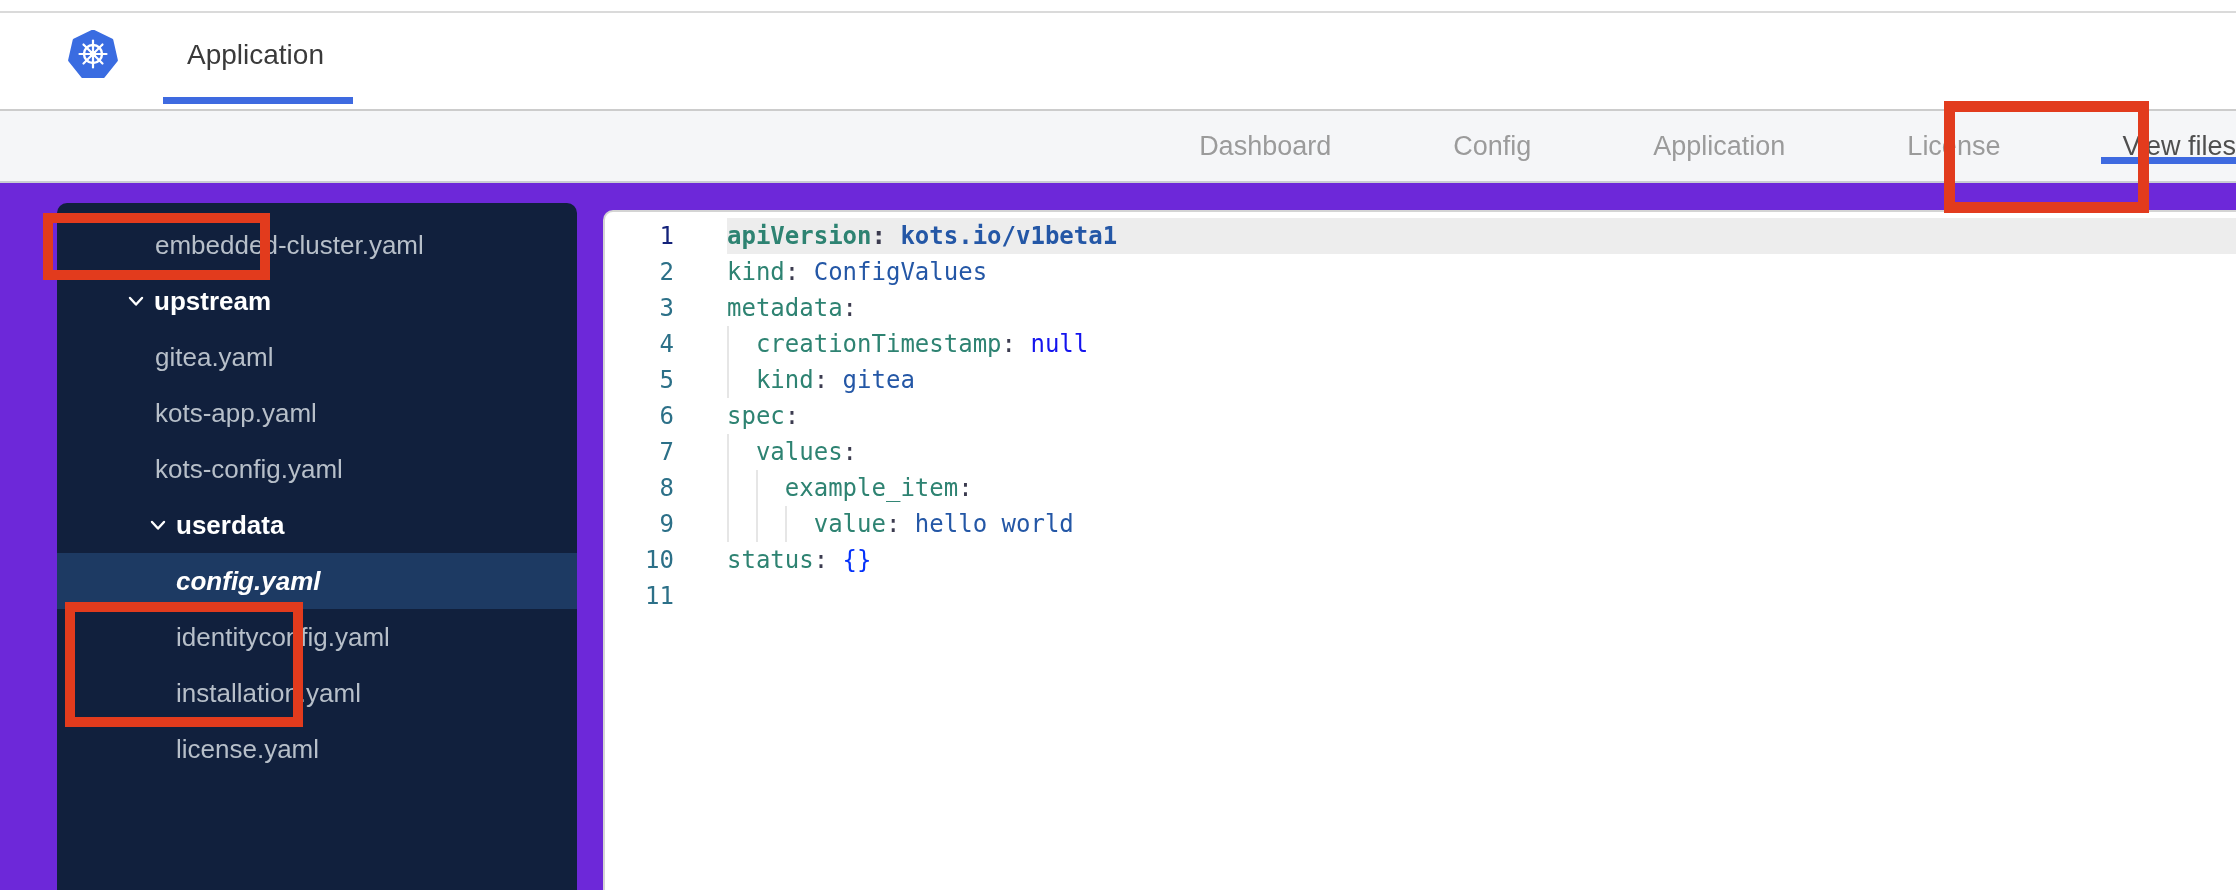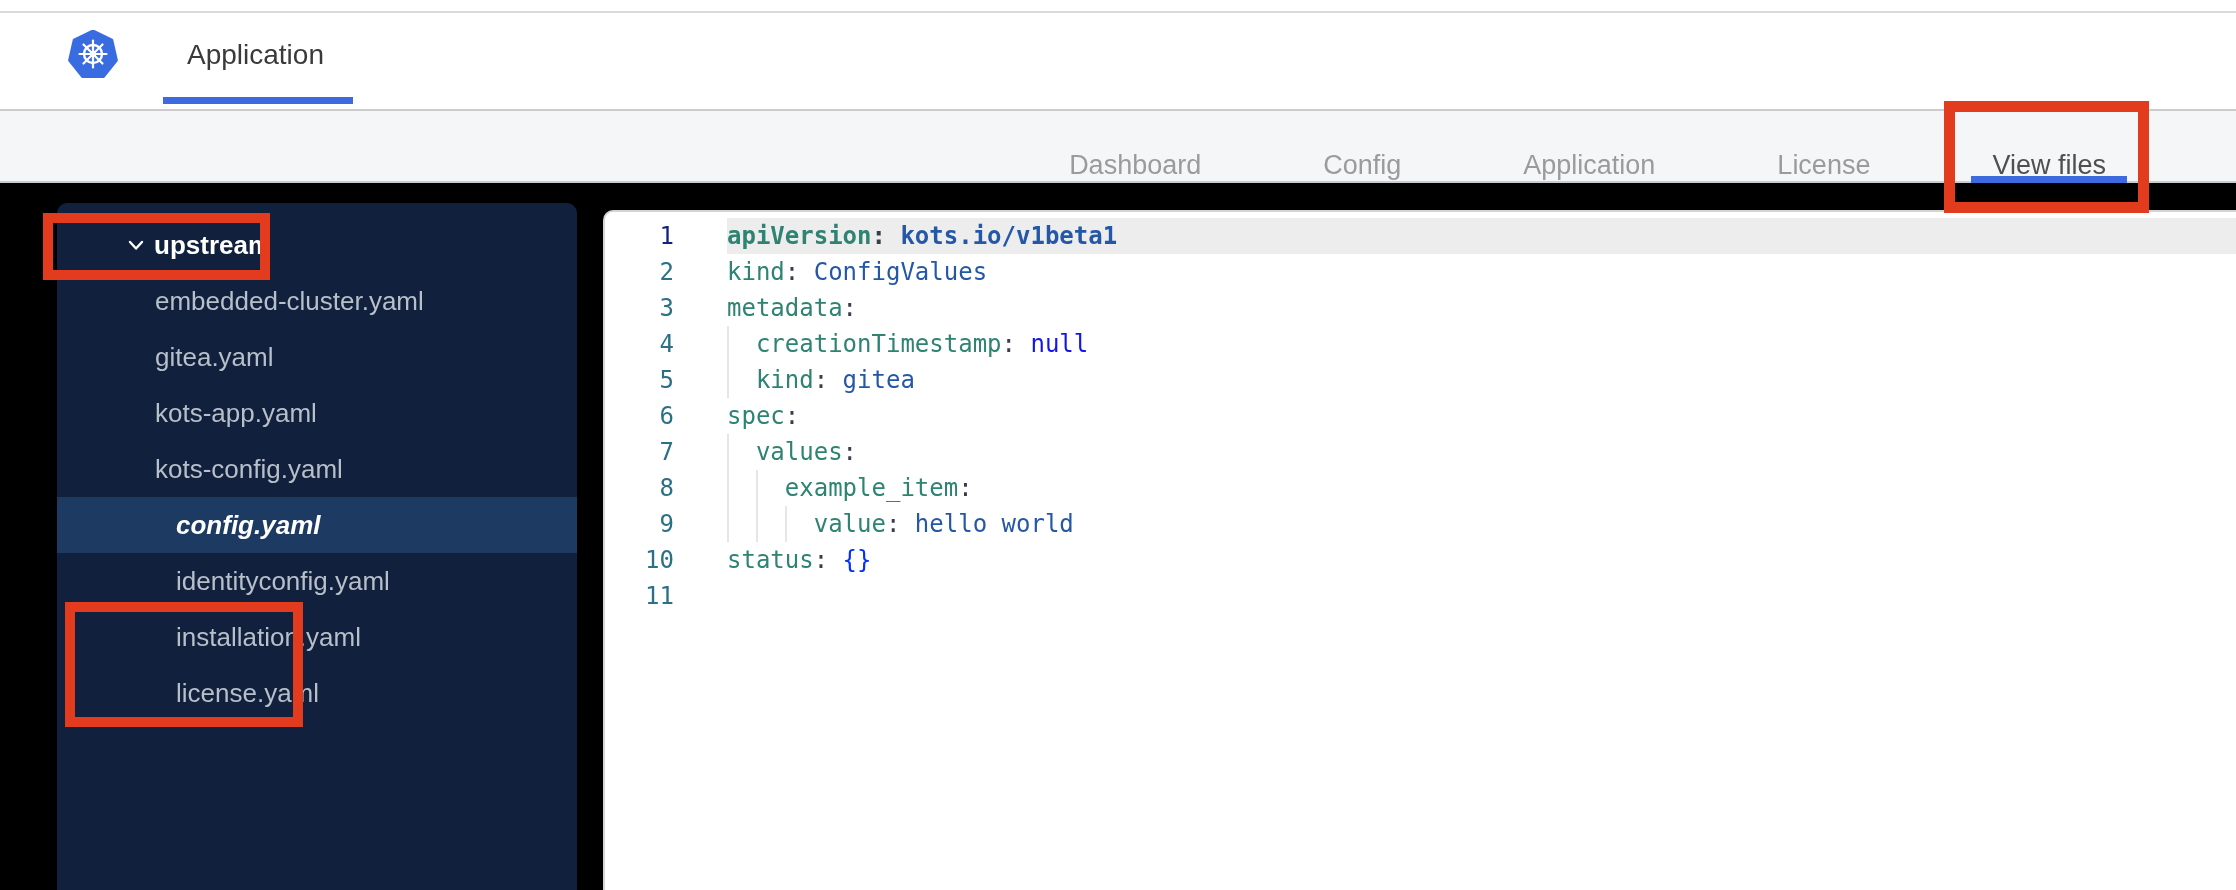--- a/index.html
+++ b/index.html
@@ -1,32 +1,32 @@
 <!DOCTYPE html>
 <html><head>
 <meta charset="utf-8">
 <style>
   html,body{margin:0;padding:0;background:#fff;}
-  .screen{position:relative;width:2236px;height:890px;overflow:hidden;background:#000000;
+  .screen{position:relative;width:2236px;height:890px;overflow:hidden;background:#6d28d9;
           font-family:"Liberation Sans",sans-serif;}
 
   
   .topnav{position:absolute;left:0;top:0;width:100%;height:109px;background:#fff;}
   .window-top-line{position:absolute;left:0;top:11px;width:100%;height:2px;background:#dadada;}
   .k8s-logo{position:absolute;left:68px;top:30px;width:50px;height:50px;}
   .topnav-tabs{position:absolute;left:187px;top:0;height:109px;display:flex;gap:61px;}
   .topnav-tab{position:relative;display:flex;align-items:center;height:100%;
               font-size:28px;color:#3a3a3a;cursor:pointer;}
   .topnav-tab.active::after{content:"";position:absolute;left:-24px;right:-29px;bottom:5px;
               height:7px;background:#3e6ae0;}
 
   
   .subnav{position:absolute;left:0;top:109px;width:100%;height:74px;box-sizing:border-box;
           background:#f5f6f8;border-top:2px solid #cccccc;border-bottom:2px solid #c9cdd2;
-          display:flex;justify-content:flex-end;align-items:flex-end;gap:122px;padding-right:130px;}
+          display:flex;justify-content:flex-end;align-items:center;gap:122px;}
   .subnav-tab{position:relative;display:flex;align-items:center;font-size:27px;color:#9b9b9b;cursor:pointer;}
   .subnav-tab.active{color:#4f4f4f;}
   .subnav-tab.active::after{content:"";position:absolute;left:-21px;right:-21px;bottom:-2px;
           height:7px;background:#3e6ae0;}
 
   
   .filetree{position:absolute;left:57px;top:203px;width:520px;height:687px;
             background:#11203d;border-radius:10px 10px 0 0;padding-top:14px;box-sizing:border-box;}
   .tree-row{display:flex;align-items:center;height:56px;font-size:26px;cursor:pointer;
             color:#b7bfc9;font-weight:500;box-sizing:border-box;}
@@ -102,37 +102,43 @@
       </div>
       <div class="subnav-tab">
         <span>License</span>
       </div>
       <div class="subnav-tab active">
         <span>View files</span>
       </div>
     </nav>
 
   <aside class="filetree" id="filetree">
+      <div class="tree-row lvl1">
+        <span>embedded-cluster.yaml</span>
+      </div>
       <div class="tree-row folder lvl0f">
         <svg class="chev" viewBox="0 0 18 18">
           <polyline points="3,6 9,12.5 15,6" fill="none" stroke="#ffffff" stroke-width="2.4" stroke-linecap="round" stroke-linejoin="round"></polyline>
         </svg>
         <span>upstream</span>
       </div>
       <div class="tree-row lvl1">
-        <span>embedded-cluster.yaml</span>
-      </div>
-      <div class="tree-row lvl1">
         <span>gitea.yaml</span>
       </div>
       <div class="tree-row lvl1">
         <span>kots-app.yaml</span>
       </div>
       <div class="tree-row lvl1">
         <span>kots-config.yaml</span>
+      </div>
+      <div class="tree-row folder lvl1f">
+        <svg class="chev" viewBox="0 0 18 18">
+          <polyline points="3,6 9,12.5 15,6" fill="none" stroke="#ffffff" stroke-width="2.4" stroke-linecap="round" stroke-linejoin="round"></polyline>
+        </svg>
+        <span>userdata</span>
       </div>
       <div class="tree-row lvl2 selected">
         <span>config.yaml</span>
       </div>
       <div class="tree-row lvl2">
         <span>identityconfig.yaml</span>
       </div>
       <div class="tree-row lvl2">
         <span>installation.yaml</span>
       </div>

